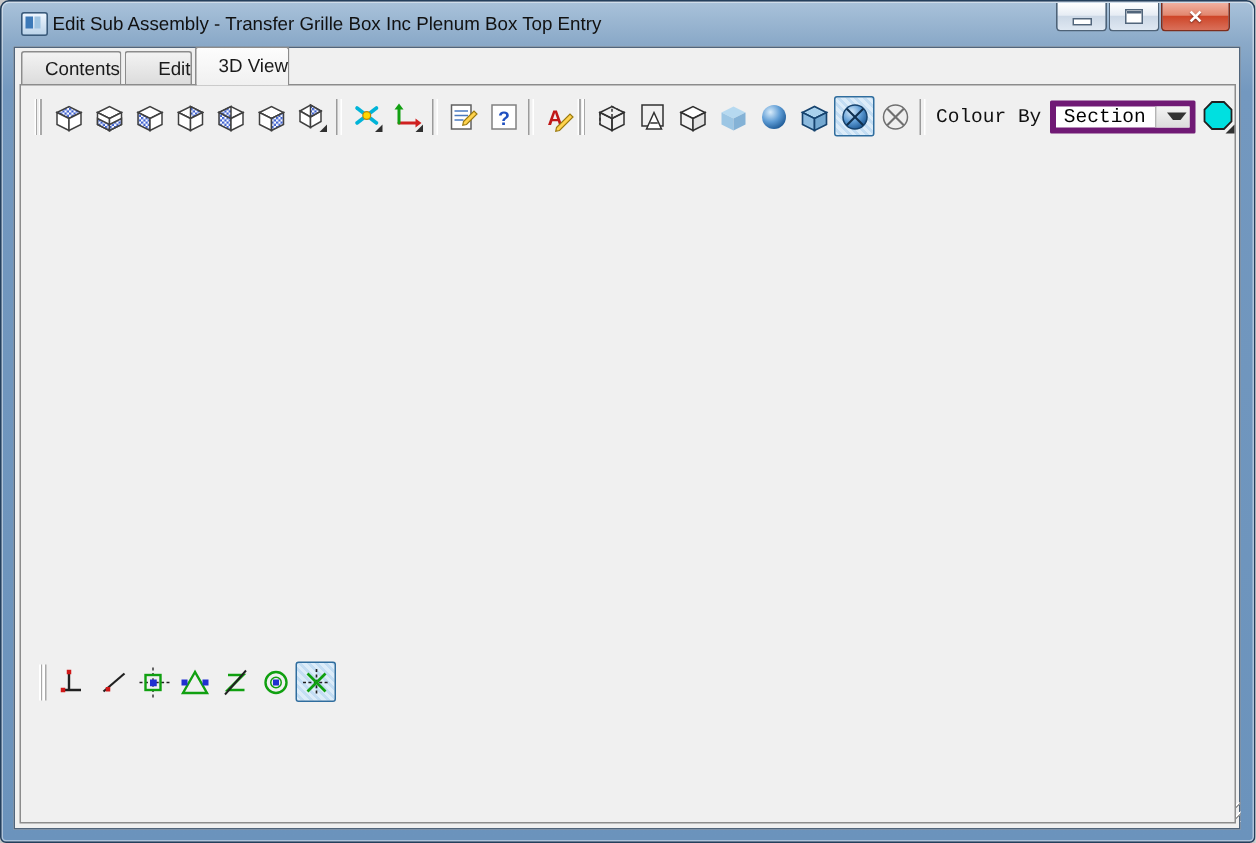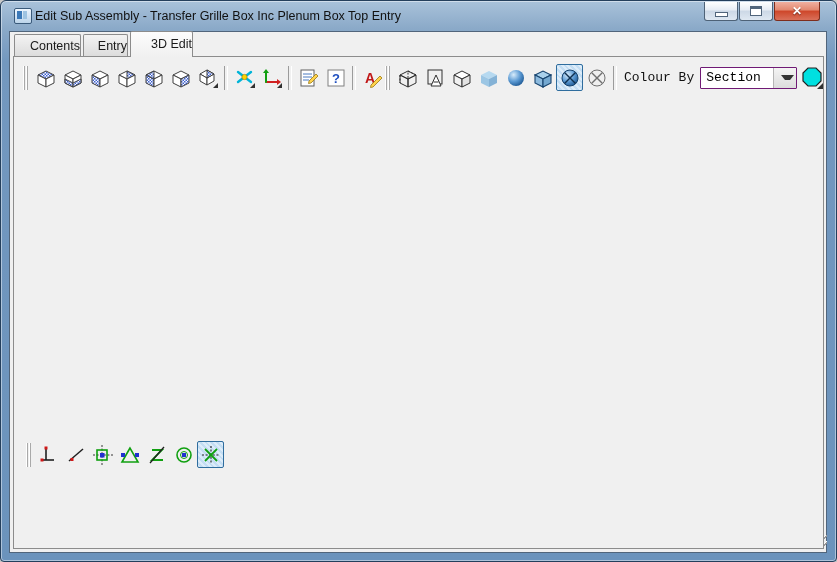--- a/index.html
+++ b/index.html
@@ -39,21 +39,21 @@
                 border:1px solid #2f6d9e;border-radius:2px;box-sizing:border-box;}
   .sep-v{width:2px;height:24px;border-left:1px solid #9b9b9b;border-right:1px solid #ffffff;margin:0 3px;flex:0 0 auto;}
   .sep-h{height:2px;width:24px;border-top:1px solid #9b9b9b;border-bottom:1px solid #ffffff;margin:3px 0;flex:0 0 auto;}
   .gripV{width:5px;height:24px;margin:0 4px 0 1px;flex:0 0 auto;
          background:linear-gradient(90deg,#fff 0 1px,#a9a9a9 1px 2px,transparent 2px 3px,#fff 3px 4px,#a9a9a9 4px 5px);}
   .gripH{height:5px;width:24px;margin:2px 0 4px 0;flex:0 0 auto;
          background:linear-gradient(180deg,#fff 0 1px,#a9a9a9 1px 2px,transparent 2px 3px,#fff 3px 4px,#a9a9a9 4px 5px);}
   .vbar{position:absolute;display:flex;flex-direction:column;align-items:center;}
   .lbl{font-size:13px;color:#111;margin:0 6px 0 4px;white-space:nowrap;}
   
-  .combo{width:97px;height:22px;border:1px solid #701a75;background:#fff;display:flex;align-items:center;
+  .combo{width:97px;height:22px;border:4px solid #701a75;background:#fff;display:flex;align-items:center;
          justify-content:space-between;box-sizing:border-box;border-radius:1px;}
   .combo span{font-size:13px;color:#000;padding-left:5px;}
   .combo .dd{width:17px;height:100%;background:linear-gradient(#f4f4f4,#dcdcdc);border-left:1px solid #b5b5b5;
              display:flex;align-items:center;justify-content:center;}
   .arrow-dn{width:0;height:0;border-left:4px solid transparent;border-right:4px solid transparent;border-top:5px solid #333;}
   
   .canvas{position:absolute;left:62px;top:104px;width:720px;height:333px;background:#ffffff;border:1px solid #7f7f7f;}
   
   .cmdbar{position:absolute;left:14px;top:479px;width:808px;height:32px;background:#f7f5f2;
           border:1px solid #a3a3a3;box-sizing:border-box;}
@@ -110,22 +110,22 @@
           <span class="glyph-max"></span>
         </div>
       <div class="wbtn close">
           <span class="glyph-x">✕</span>
         </div>
     </div>
     <div class="client"></div>
   </div>
 
   <div class="tab" style="left:14px;top:34px;width:67px;height:22px;line-height:22px;">Contents</div>
-  <div class="tab" style="left:83px;top:34px;width:45px;height:22px;line-height:22px;">Entry</div>
-  <div class="tab active" style="left:130px;top:31px;width:63px;height:26px;line-height:25px;">3D Edit</div>
+  <div class="tab" style="left:83px;top:34px;width:45px;height:22px;line-height:22px;">Edit</div>
+  <div class="tab active" style="left:130px;top:31px;width:63px;height:26px;line-height:25px;">3D View</div>
 
   <div class="panel"></div>
 
   <div class="tbar" style="left:22px;top:64px;z-index:5;">
     <div class="gripV"></div>
     <div class="tbtn">
         <svg width="24" height="24">
           <g stroke="#404040" stroke-width="1">
             <path d="M4 9 L12 5 L20 9 L12 13 Z" fill="url(#ph)"></path>
             <path d="M4 9 L12 13 L12 21 L4 17 Z" fill="#fff"></path>

